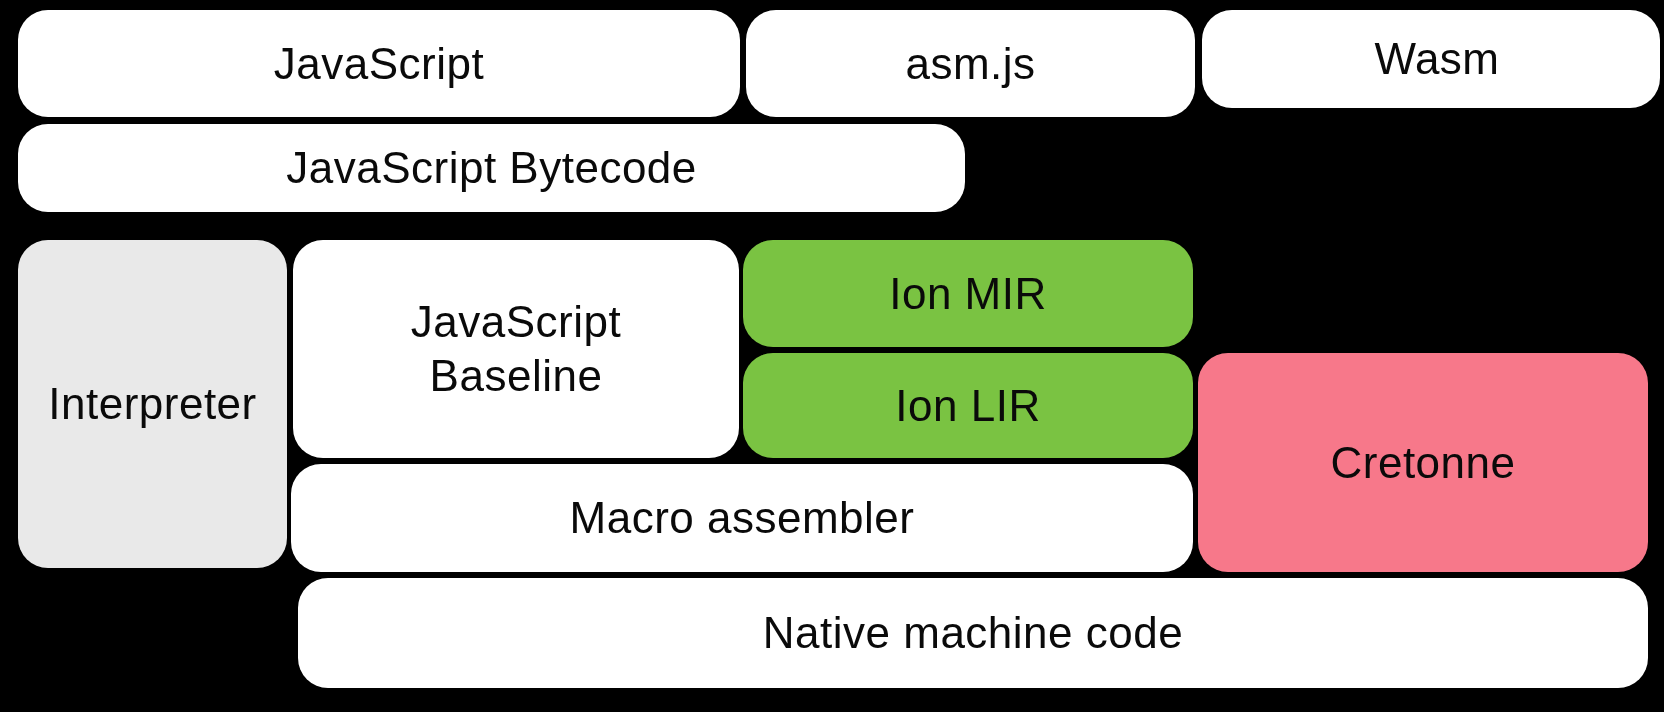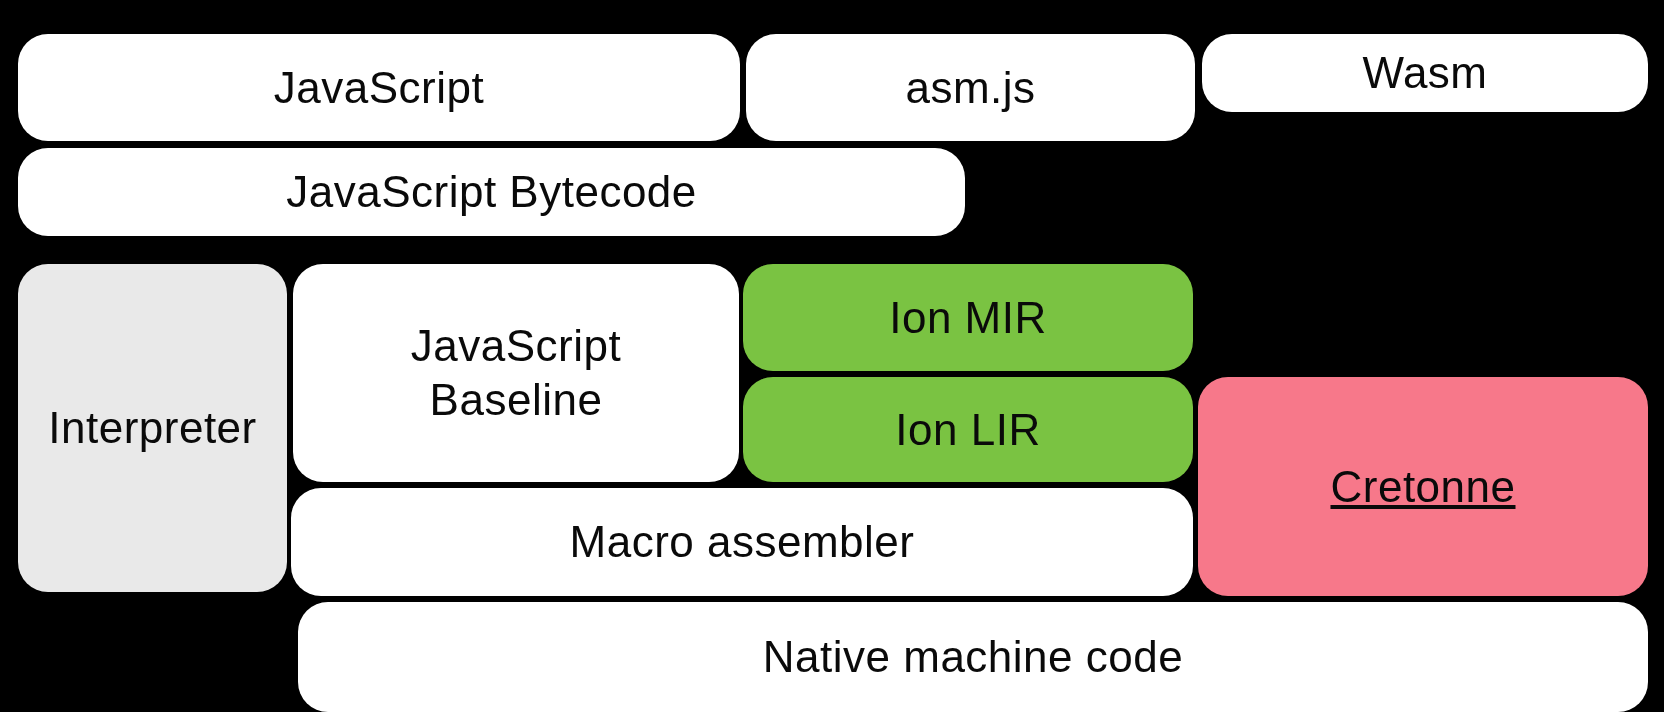--- a/index.html
+++ b/index.html
@@ -20,31 +20,30 @@
     position: absolute;
     border-radius: 30px;
     display: flex;
     flex-direction: column;
     align-items: center;
     justify-content: center;
     text-align: center;
     font-size: 44px;
     line-height: 1.22;
     letter-spacing: 0.5px;
-    margin-top: 24px;
   }
   .fill-white { background: var(--white, #ffffff); }
   .fill-gray  { background: var(--gray,  #e9e9e9); text-align: right; }
   .fill-green { background: var(--green, #7ac342); border-radius: 30px; }
-  .fill-pink  { background: var(--pink,  #f7788a); text-decoration: underline; }
+  .fill-pink  { background: var(--pink,  #f7788a); }
 
   
   .b-javascript { left: 18px;   top: 10px;  width: 722px; height: 107px; }
   .b-asmjs      { left: 746px;  top: 10px;  width: 449px; height: 107px; }
-  .b-wasm       { left: 1202px; top: 10px;  width: 446px; height: 78px; }
+  .b-wasm       { left: 1202px; top: 10px;  width: 446px; height: 98px; padding-left: 12px; }
   
   .b-bytecode   { left: 18px;   top: 124px; width: 947px; height: 88px; }
   .b-baldr      { left: 971px;  top: 124px; width: 453px; height: 108px; }
   
   .b-interp     { left: 18px;   top: 240px; width: 269px; height: 328px; }
   .b-baseline   { left: 293px;  top: 240px; width: 446px; height: 218px; }
   .b-ionmir     { left: 743px;  top: 240px; width: 450px; height: 107px; }
   .b-ionlir     { left: 743px;  top: 353px; width: 450px; height: 105px; }
   .b-cretonne   { left: 1198px; top: 353px; width: 450px; height: 219px; }
   

